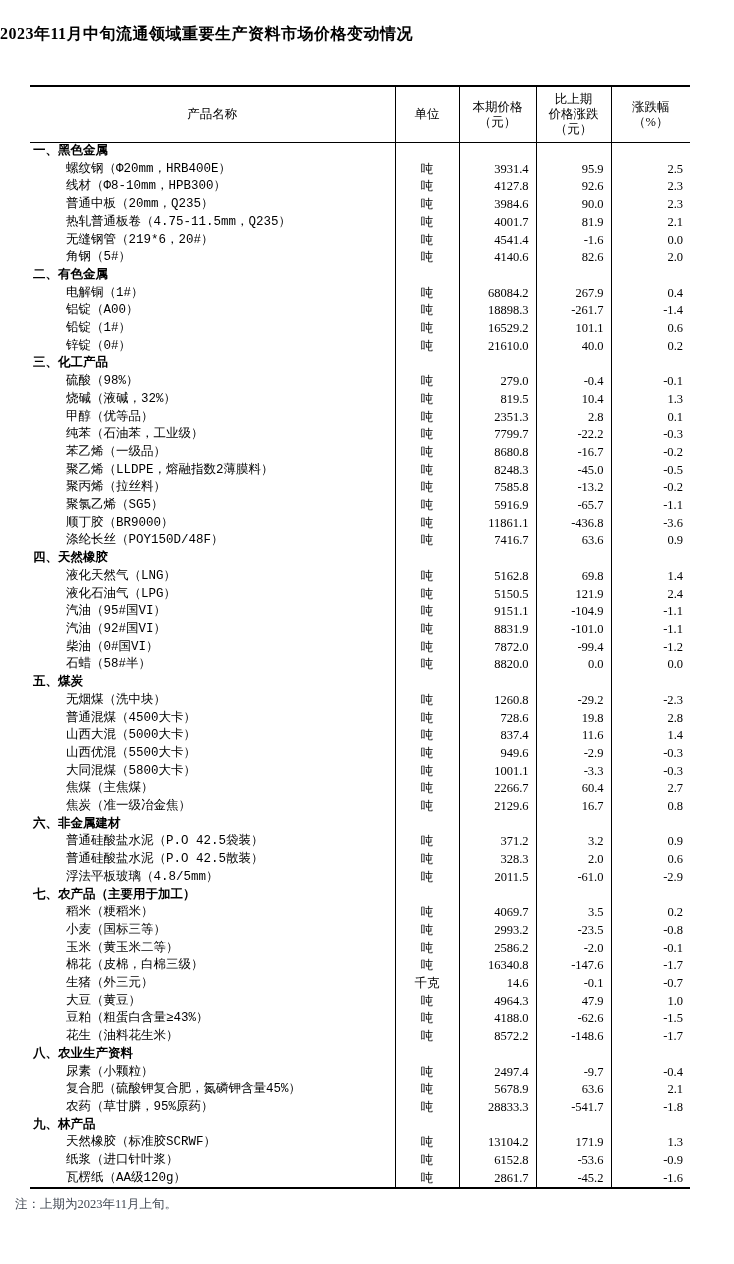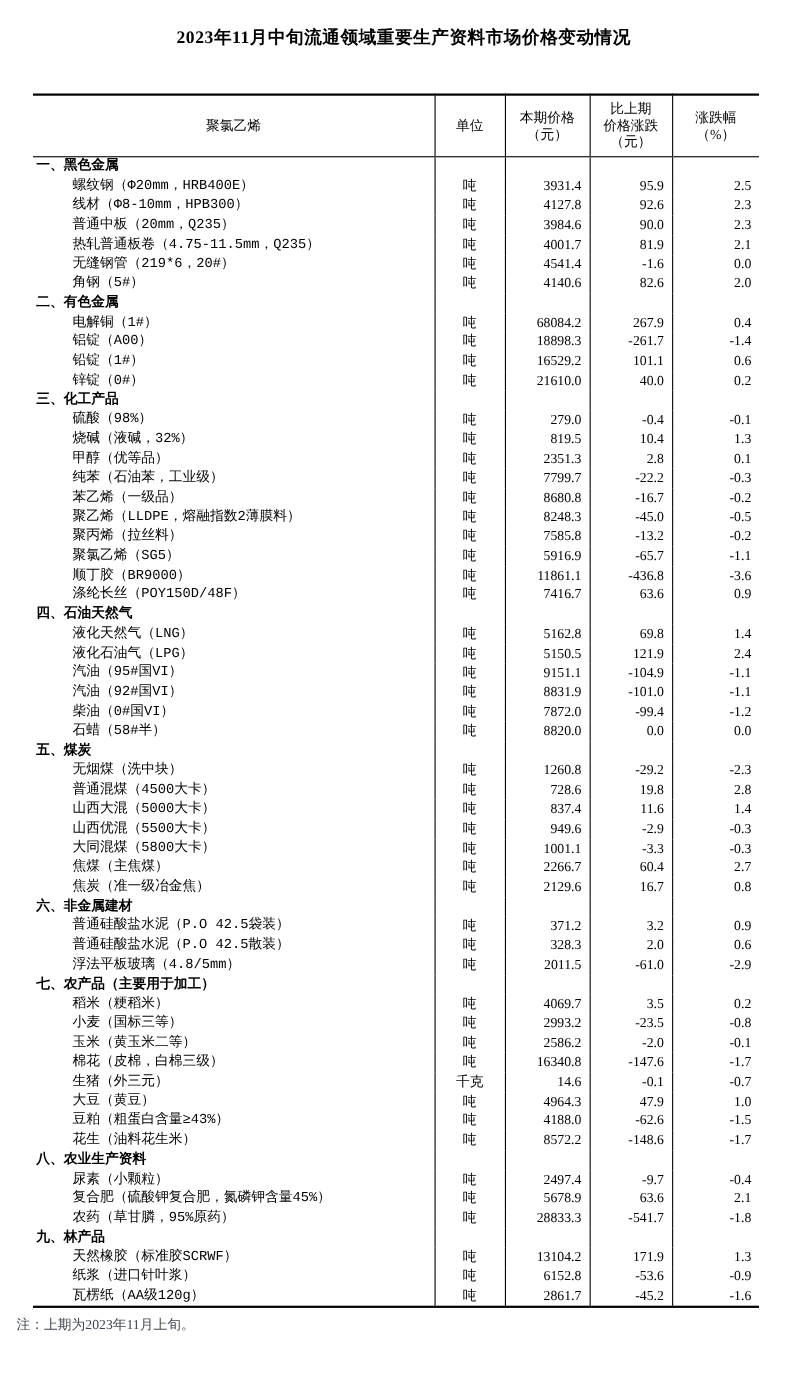--- a/index.html
+++ b/index.html
@@ -8,21 +8,20 @@
     width: 734px;
     height: 1264px;
     background: #ffffff;
     overflow: hidden;
     font-family: "Liberation Serif", "DejaVu Serif", serif;
     color: #000000;
   }
   .page { position: relative; width: 734px; height: 1264px; }
   .doc-title {
     margin: 24px 0 0 0;
-    text-align: center;
     font-size: 16px;
     font-weight: bold;
     letter-spacing: 0.5px;
   }
   table.price-table {
     border-collapse: collapse;
     table-layout: fixed;
     width: 660px;
     margin: 40px 0 0 30px;
     border-top: 2px solid #000;
@@ -79,21 +78,21 @@
   <table class="price-table">
     <colgroup>
       <col class="c-product">
         <col class="c-unit">
         <col class="c-price">
         <col class="c-change">
         <col class="c-pct">
     </colgroup>
     <thead>
       <tr>
-        <th>聚氯乙烯</th>
+        <th>产品名称</th>
         <th class="b-left">单位</th>
         <th class="b-left multiline">本期价格
 （元）</th>
         <th class="b-left multiline">比上期
 价格涨跌
 （元）</th>
         <th class="b-left multiline">涨跌幅
 （%）</th>
       </tr>
     </thead>
@@ -276,21 +275,21 @@
 
   <tr class="item-row">
     <td class="cell-product item-name">涤纶长丝（POY150D/48F）</td>
     <td class="cell-unit b-left">吨</td>
     <td class="cell-price b-left">7416.7</td>
     <td class="cell-change b-left">63.6</td>
     <td class="cell-pct b-left">0.9</td>
   </tr>
 
   <tr class="section-row">
-    <td class="cell-product section-name">四、石油天然气</td>
+    <td class="cell-product section-name">四、天然橡胶</td>
     <td class="cell-unit b-left"></td>
     <td class="cell-price b-left"></td>
     <td class="cell-change b-left"></td>
     <td class="cell-pct b-left"></td>
   </tr>
 
   <tr class="item-row">
     <td class="cell-product item-name">液化天然气（LNG）</td>
     <td class="cell-unit b-left">吨</td>
     <td class="cell-price b-left">5162.8</td>

